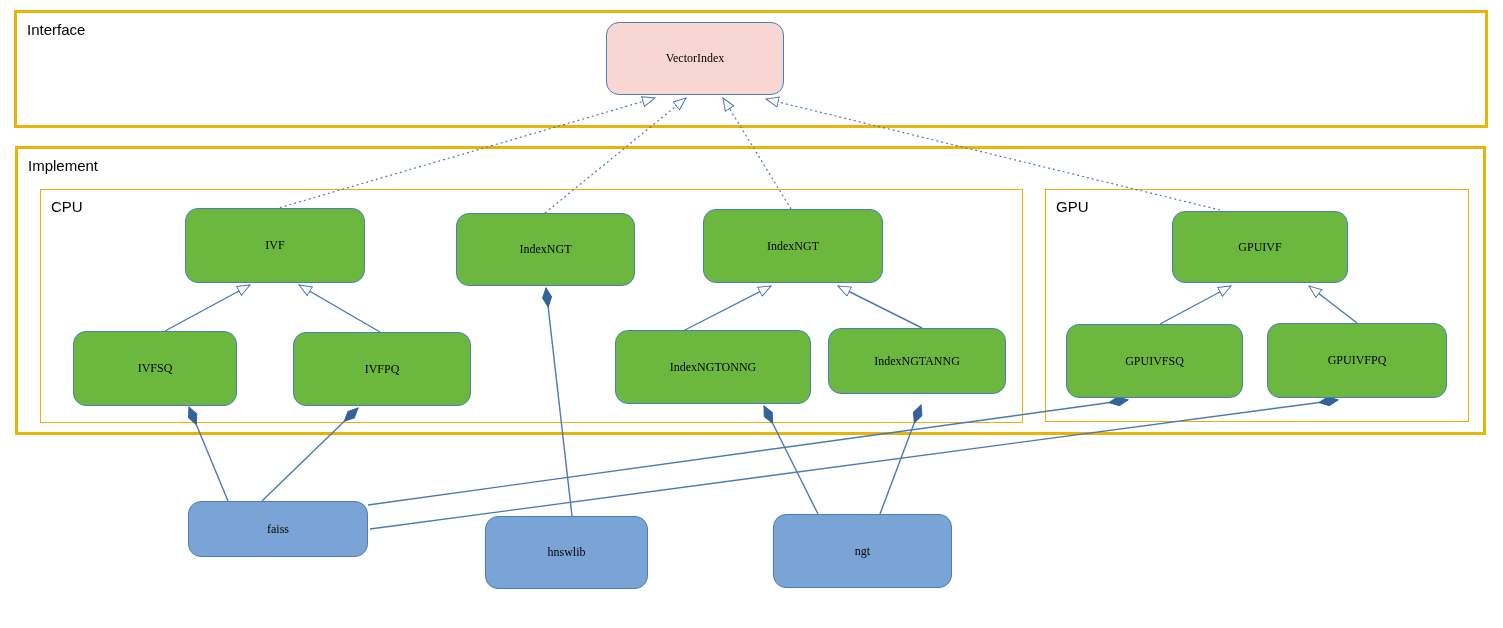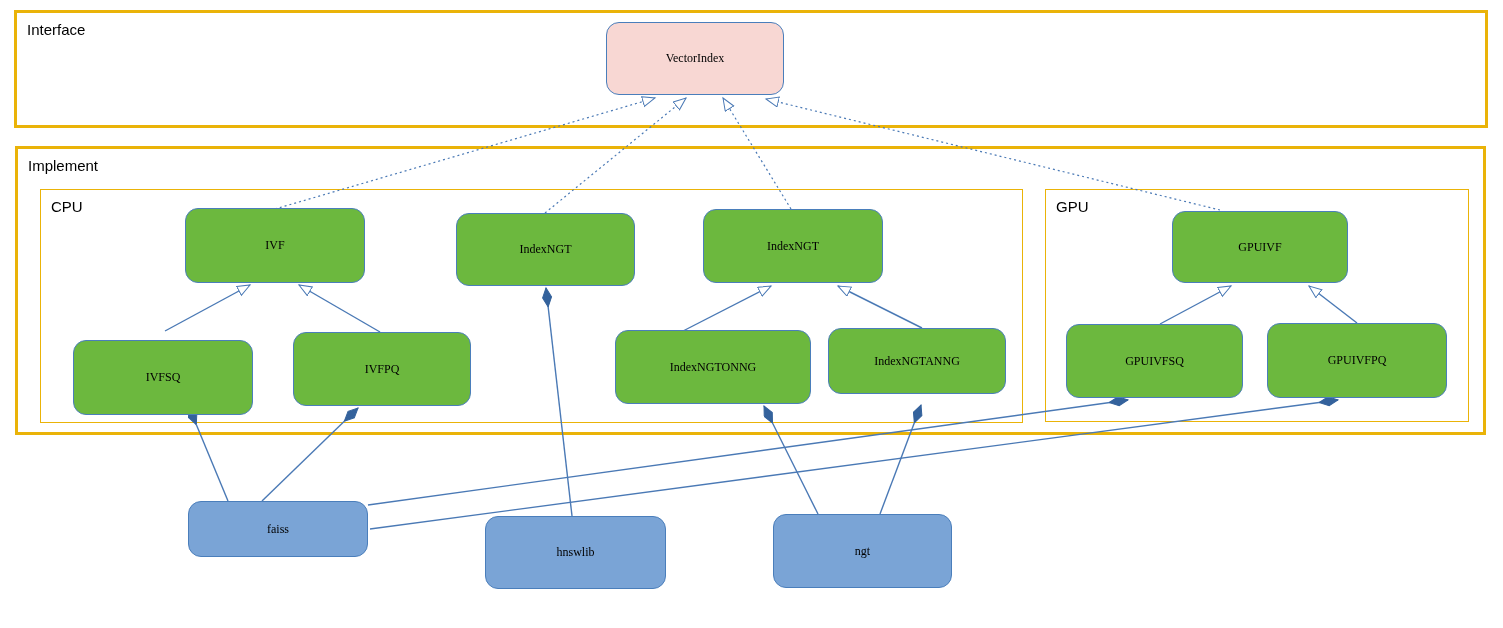--- a/index.html
+++ b/index.html
@@ -55,29 +55,29 @@
     font-size:12px;color:#000;
     z-index:10;
   }
   .node.green{background:#6cb83e;}
   .node.blue {background:#7aa4d6;}
   .node.pink {background:#f8d7d3;}
   .n-vectorindex {left:606px; top:22px;  width:178px; height:73px;}
   .n-ivf         {left:185px; top:208px; width:180px; height:75px;}
   .n-indexhnsw   {left:456px; top:213px; width:179px; height:73px;}
   .n-indexngt    {left:703px; top:209px; width:180px; height:74px;}
-  .n-ivfsq       {left:73px;  top:340px; width:180px; height:75px;}
+  .n-ivfsq       {left:73px;  top:331px; width:164px; height:75px;}
   .n-ivfpq       {left:293px; top:332px; width:178px; height:74px;}
   .n-indexngtonng{left:615px; top:330px; width:196px; height:74px;}
   .n-indexngtanng{left:828px; top:328px; width:178px; height:66px;}
   .n-gpuivf      {left:1172px;top:211px; width:176px; height:72px;}
   .n-gpuivfsq    {left:1066px;top:324px; width:177px; height:74px;}
   .n-gpuivfpq    {left:1267px;top:323px; width:180px; height:75px;}
   .n-faiss       {left:188px; top:501px; width:180px; height:56px;}
-  .n-hnswlib     {left:485px; top:516px; width:181px; height:73px;}
+  .n-hnswlib     {left:485px; top:516px; width:163px; height:73px;}
   .n-ngt         {left:773px; top:514px; width:179px; height:74px;}
 </style>
 </head>
 <body>
 
 <div class="canvas">
 
   <div class="section sec-interface">
     <div class="section-label">Interface</div>
   </div>

